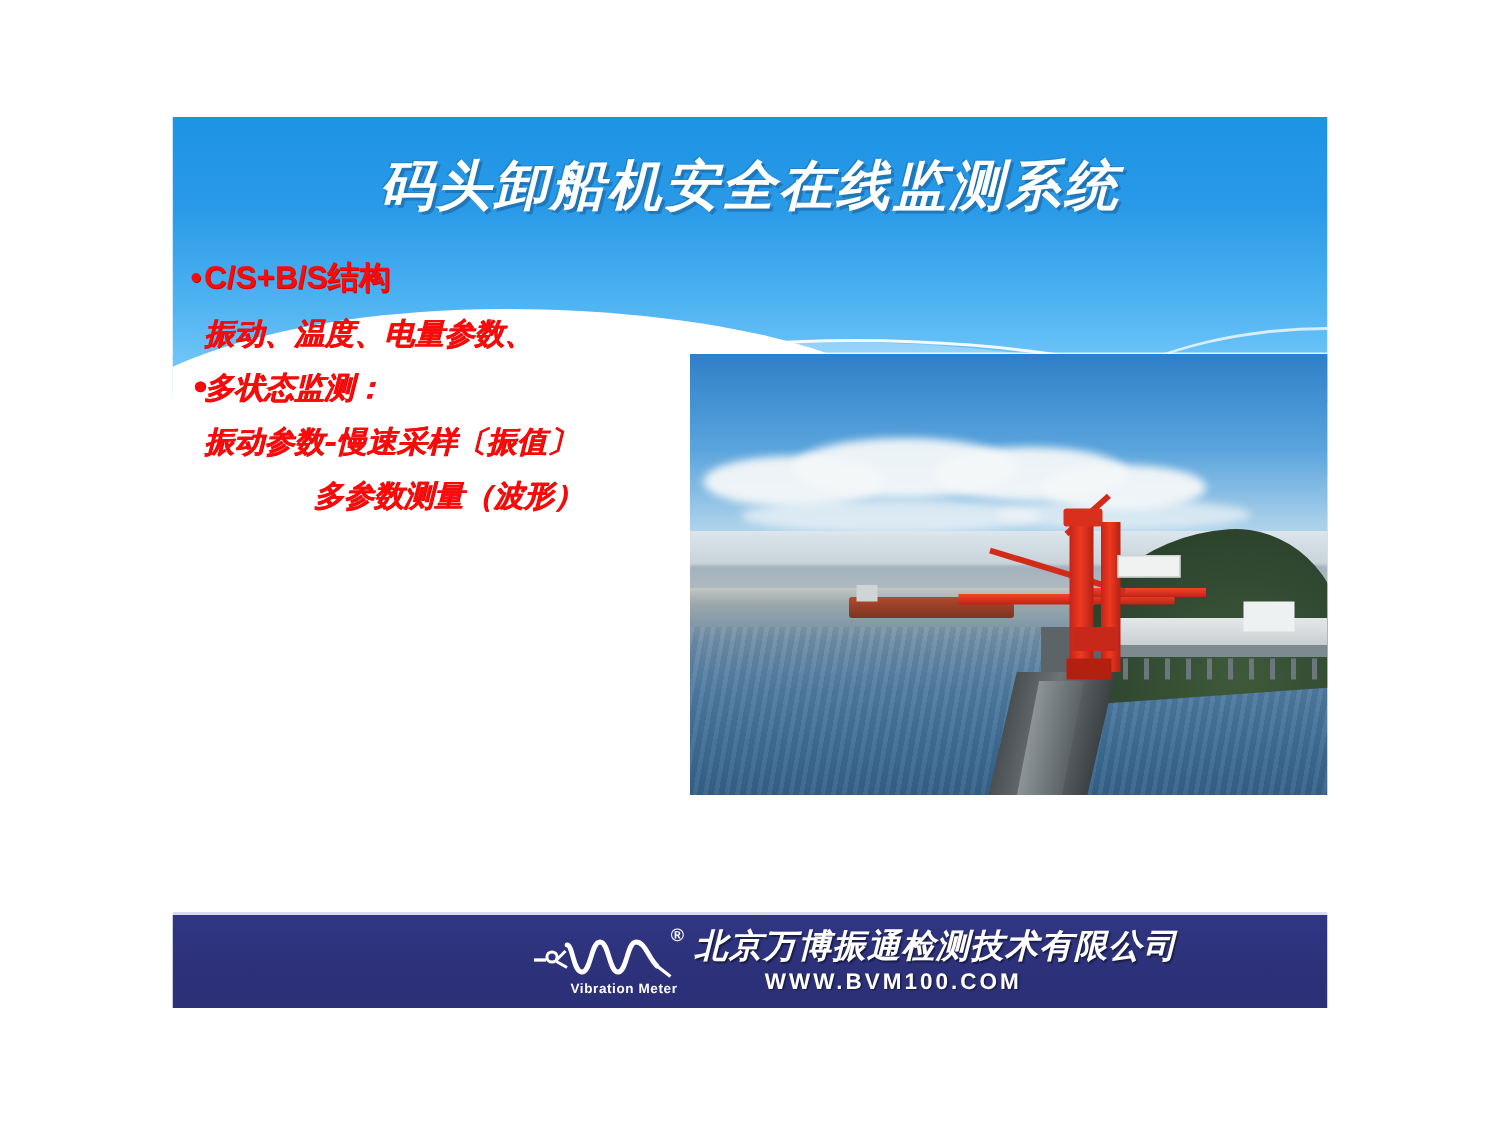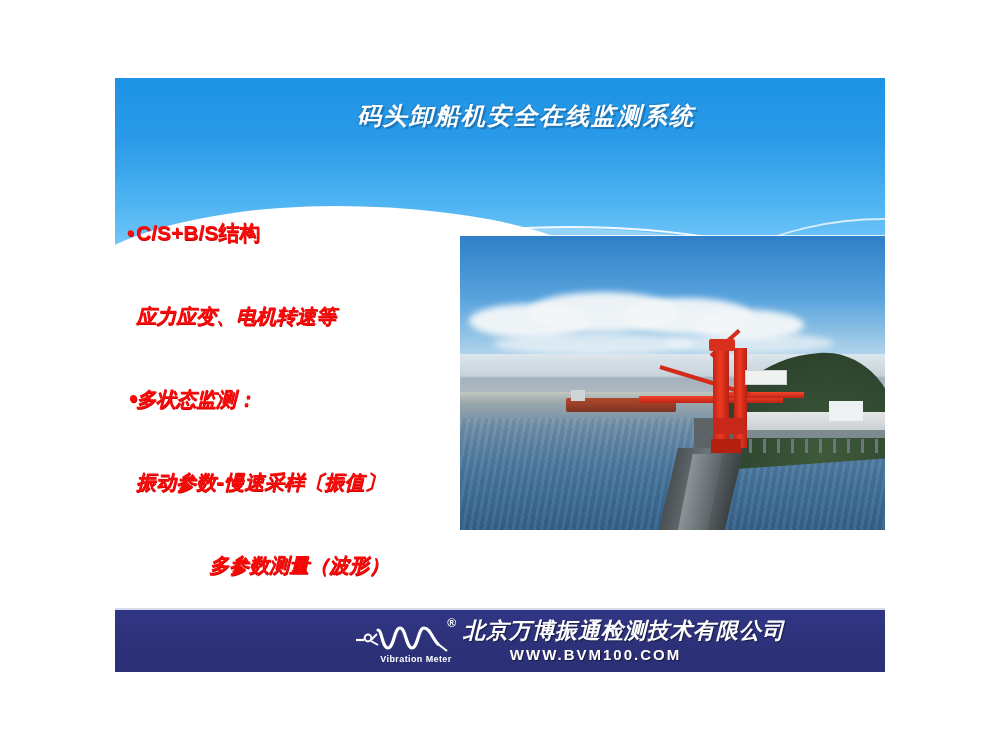--- a/index.html
+++ b/index.html
@@ -64,43 +64,41 @@
     position:absolute;left:330px;top:158px;width:60px;height:34px;
     background:#ffffff;
     border-radius:0 60% 0 0;
   }
   
   #title{
     position:absolute;left:0;top:22px;width:770px;
     text-align:center;
     font-family:"DejaVu Serif","Liberation Serif",serif;
     font-weight:bold;
-    font-size:24px;
+    font-size:36px;
     letter-spacing:2px;
     color:#ffffff;
     text-shadow:2px 2px 0 rgba(20,80,130,0.45),-1px -1px 0 rgba(20,80,130,0.25);
     font-style:italic;
     white-space:nowrap;
-    margin-left:26px;
   }
   
   #bullets{
     position:absolute;left:12px;top:90px;width:350px;
     color:#ff0000;
   }
   .line{
     font-family:"DejaVu Serif","Liberation Serif",serif;
     font-weight:bold;
     font-style:italic;
     font-size:20px;
     line-height:36px;
     color:#fb0a0a;
     white-space:nowrap;
     text-shadow:0.5px 0.5px 0 #d00000;
-    margin-top:47px;
   }
   .line.latin{
     font-family:"Liberation Sans","DejaVu Sans",sans-serif;
     font-style:normal;
     font-size:21px;
     letter-spacing:0px;
   }
   .line.indent{padding-left:82px;}
   .bullet-dot{
     display:inline-block;
@@ -207,21 +205,21 @@
   <div class="swoosh"></div>
   <div class="swoosh2"></div>
   <div class="blueband-mask"></div>
   <div class="arcline"></div>
   <div class="arcline2"></div>
 
   <div id="title">码头卸船机安全在线监测系统</div>
 
   <div id="bullets">
     <div class="line latin"><span class="bullet-dot">•</span><span>C/S+B/S结构</span></div>
-    <div class="line"><span class="bullet-dot"></span><span>应力应变、电机转速等</span></div>
+    <div class="line"><span class="bullet-dot"></span><span>振动、温度、电量参数、</span></div>
     <div class="line"><span class="bullet-dot">•</span><span>多状态监测：</span></div>
     <div class="line"><span class="bullet-dot"></span><span>振动参数-慢速采样〔振值〕</span></div>
     <div class="line indent"><span>多参数测量（波形）</span></div>
   </div>
 
   <div id="photo">
     <div class="ph-sky"></div>
     <div class="ph-cloud" style="left:2%;top:23%;width:120px;height:34px;"></div>
     <div class="ph-cloud" style="left:16%;top:19%;width:150px;height:40px;"></div>
     <div class="ph-cloud" style="left:38%;top:21%;width:130px;height:36px;"></div>

